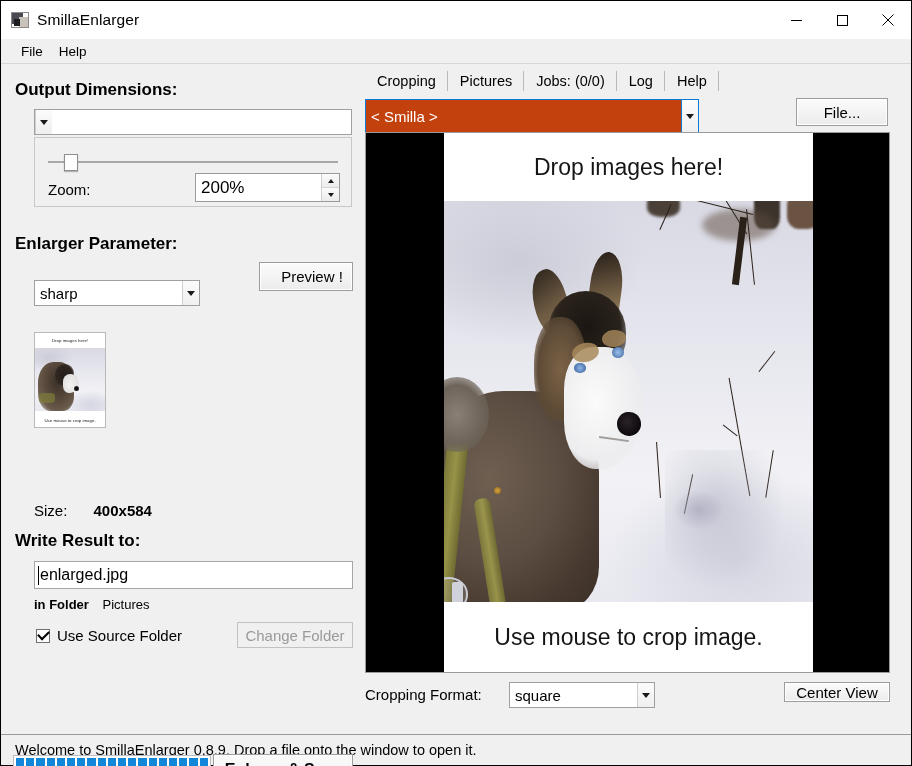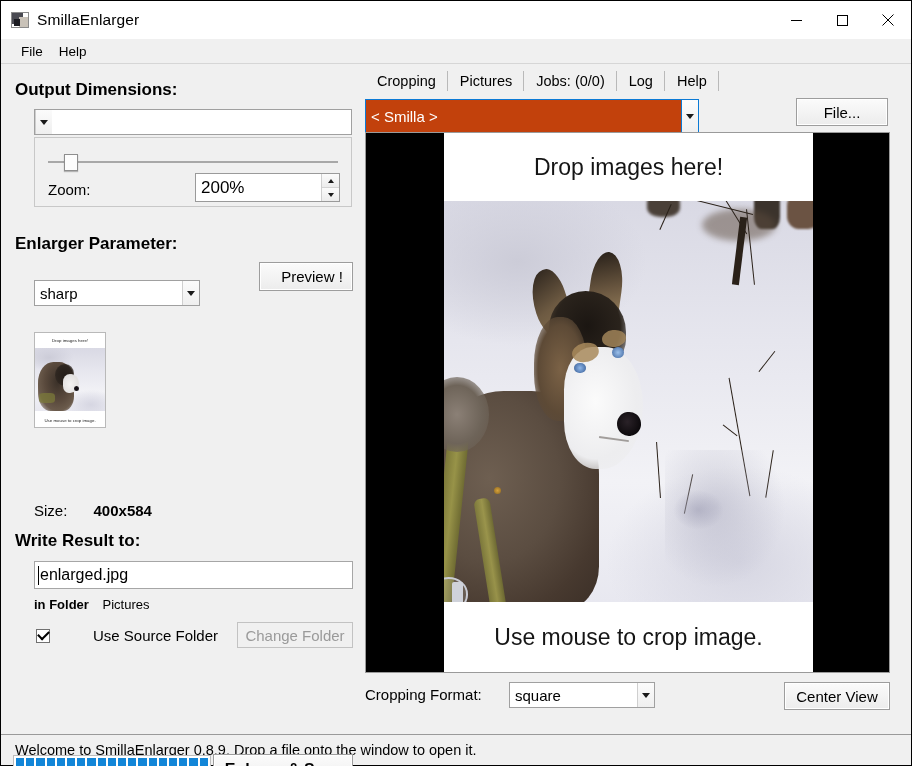--- a/index.html
+++ b/index.html
@@ -124,21 +124,21 @@
   
   .tinput{
     position:absolute;box-sizing:border-box;background:#fff;border:1px solid #a6a6a6;
     display:flex;align-items:center;
   }
   .tinput .caret{width:1px;height:19px;background:#000;margin-left:3px;}
   .tinput .tval{font-size:16px;color:#000;padding-left:1px;}
   .folderrow{position:absolute;font-size:13px;}
   .folderrow b{font-weight:bold;}
   .folderrow .fval{margin-left:10px;}
-  .chkrow{position:absolute;display:flex;align-items:center;gap:36px;}
+  .chkrow{position:absolute;display:flex;align-items:center;}
   .chkbox{
     width:14px;height:14px;box-sizing:border-box;background:#fff;border:1px solid #707070;
     display:flex;align-items:center;justify-content:center;margin-right:7px;
   }
   .chkbox .tick{
     width:9px;height:5px;border-left:2px solid #000;border-bottom:2px solid #000;
     transform:rotate(-45deg) translate(1px,-1px);
   }
   .chklabel{font-size:15px;color:#000;}
   
@@ -476,20 +476,20 @@
 
       <div style="position:absolute;left:6px;top:622px;font-size:15px;color:#000;">Cropping Format:</div>
 
       <div class="combo" style="left:150px;top:618px;width:146px;height:26px;">
         <div class="ctext">square</div>
         <div class="carrow">
             <div class="tri-down"></div>
           </div>
       </div>
 
-      <div class="btn" style="left:425px;top:618px;width:106px;height:28px;">Center View</div>
+      <div class="btn" style="left:425px;top:618px;width:106px;height:20px;">Center View</div>
     </div>
   </div>
 
   <div class="statusbar">
     <span>Welcome to SmillaEnlarger 0.8.9.  Drop a file onto the window to open it.</span>
   </div>
 </div>
 
 </body></html>

